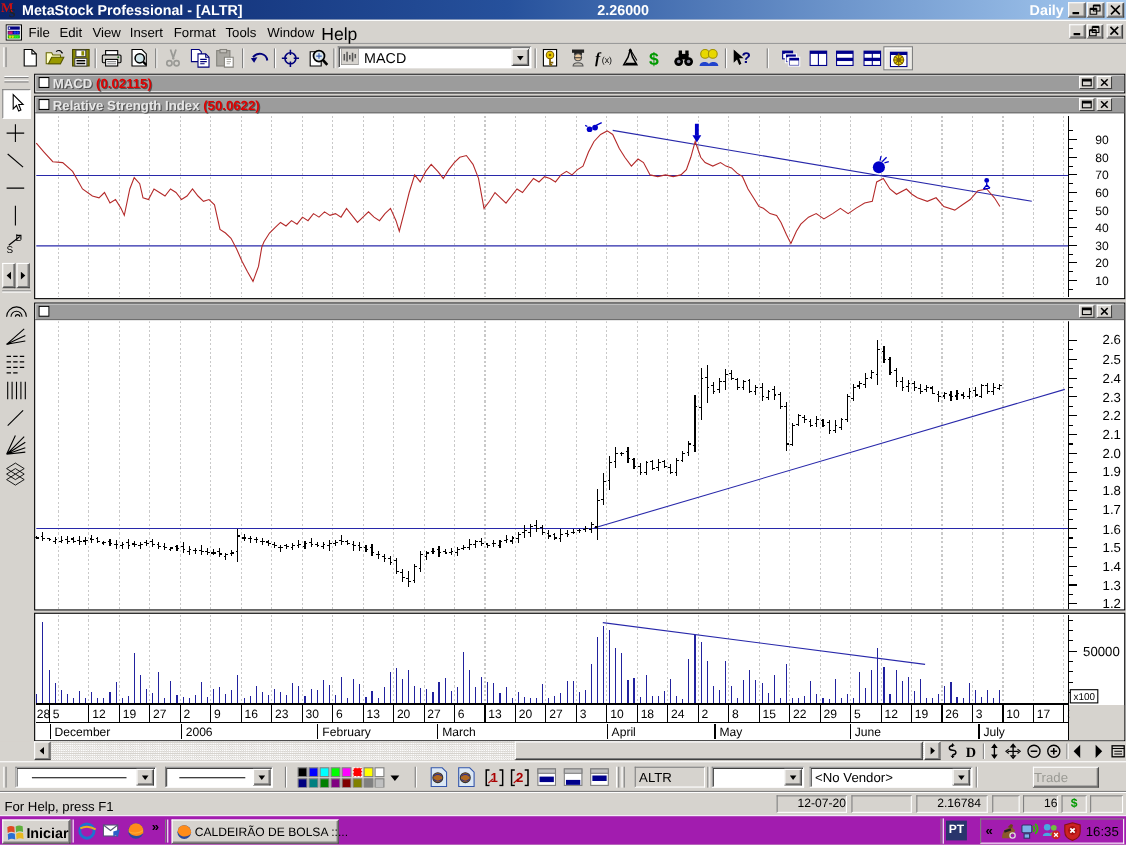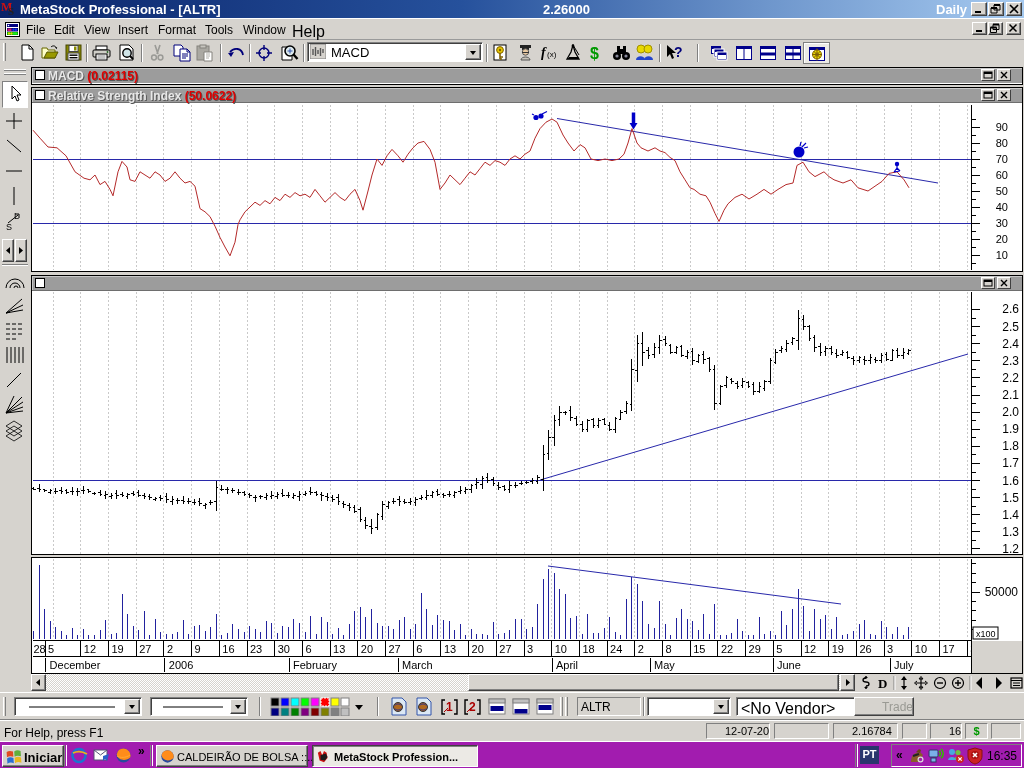--- a/index.html
+++ b/index.html
@@ -794,27 +794,27 @@
  </svg>
  <div class="abs" style="left:560px;top:4px;width:3px;height:19px;border-left:1px solid #fff;border-right:1px solid #808080"></div>
  <div class="abs" style="left:565px;top:4px;width:3px;height:19px;border-left:1px solid #fff;border-right:1px solid #808080"></div>
  <div class="abs" style="left:577px;top:4px;width:64px;height:19px;background:#d6d3ce;border-top:1px solid #808080;border-left:1px solid #808080;border-right:1px solid #fff;border-bottom:1px solid #fff;font-size:12px;padding:2px 0 0 3px">ALTR</div>
  <div class="vsep" style="left:643px;top:4px;height:19px"></div>
  <div class="abs sunken" style="left:647px;top:4px;width:84px;height:19px">
   <div class="raised" style="position:absolute;right:1px;top:1px;width:16px;height:15px"><svg width="14" height="13">
           <path d="M4 5l3 4 3-4z" fill="#000"></path>
         </svg></div>
  </div>
- <div class="abs sunken" style="left:736px;top:4px;width:148px;height:19px;font-size:16px;padding:2px 0 0 4px">&lt;No Vendor&gt;
+ <div class="abs sunken" style="left:736px;top:4px;width:148px;height:19px;font-size:12px;padding:2px 0 0 4px">&lt;No Vendor&gt;
   <div class="raised" style="position:absolute;right:1px;top:1px;width:16px;height:15px"><svg width="14" height="13">
           <path d="M4 5l3 4 3-4z" fill="#000"></path>
         </svg></div>
  </div>
  <div class="vsep" style="left:887px;top:4px;height:19px"></div>
- <div class="raised abs" style="left:854px;top:4px;width:60px;height:19px;text-align:right;font-size:12px;color:#9a9a94;padding-top:2px">Trade</div>
+ <div class="raised abs" style="left:939px;top:4px;width:60px;height:19px;text-align:left;font-size:12px;color:#9a9a94;padding-top:2px">Trade</div>
 </div>
 
 <div class="abs" style="left:0;top:719px;width:1024px;height:22px;background:#d6d3ce;border-top:1px solid #808080;box-shadow:inset 0 1px 0 #fff">
  <span class="abs" style="left:4px;top:6px;font-size:12px">For Help, press F1</span>
  <div class="cell" style="left:706px;width:64px">12-07-2006</div>
  <div class="cell" style="left:774px;width:55px"></div>
  <div class="cell" style="left:833px;width:65px">2.16784</div>
  <div class="cell" style="left:902px;width:25px"></div>
  <div class="cell" style="left:930px;width:32px">16:34</div>
  <div class="cell" style="left:965px;width:23px;color:#009900;font-weight:bold;text-align:center;padding-left:0">$</div>
@@ -849,27 +849,20 @@
   <path d="M2 9c3 2 9 2 13-1" stroke="#ffaa33" stroke-width="1" fill="none"></path>
  </svg>
  <span class="abs" style="left:138px;top:2px;font-weight:bold;font-size:12px">»</span>
  <div class="qlsep" style="left:150px"></div>
  <div class="raised abs" style="left:156px;top:3px;width:152px;height:22px">
   <svg class="abs" style="left:3px;top:3px" width="15" height="15" viewBox="0 0 17 17">
    <circle cx="8.5" cy="8.5" r="7" fill="#2a4a9c"></circle>
    <path d="M8.5 1.5a7 7 0 0 1 6.8 8.7c-3.9 4.3-12.4 3.5-13.5-2.7A7 7 0 0 1 8.5 1.5z" fill="#ff8c1a"></path>
   </svg>
   <span class="abs" style="left:20px;top:5px;font-size:11px;white-space:nowrap">CALDEIRÃO DE BOLSA ::...</span>
- </div>
- <div class="abs" style="left:312px;top:3px;width:166px;height:22px;background:#eceae5;border-top:1px solid #404040;border-left:1px solid #404040;border-right:1px solid #fff;border-bottom:1px solid #fff;box-shadow:inset 1px 1px 0 #808080">
-  <svg class="abs" style="left:4px;top:4px" width="14" height="14" viewBox="0 0 16 16">
-   <path d="M1 3 L4 1 L6 6 L8 1 L11 3 L12 9 L8 14 L3 12 Z" fill="#cc1111"></path>
-   <path d="M4 6 L10 4 L12 8 L9 12 L4 11 Z" fill="#1a1a1a"></path>
-  </svg>
-  <span class="abs" style="left:21px;top:5px;font-size:11px;font-weight:bold;white-space:nowrap">MetaStock Profession...</span>
  </div>
  <div class="abs" style="left:855px;top:2px;width:3px;height:23px;border-left:1px solid #808080;border-right:1px solid #fff"></div>
  <div class="abs" style="left:860px;top:4px;width:19px;height:18px;background:#29356c;color:#fff;font-size:11px;font-weight:bold;text-align:center;padding-top:2px">PT</div>
  <div class="abs" style="left:891px;top:2px;width:131px;height:23px;border-top:1px solid #808080;border-left:1px solid #808080;border-right:1px solid #fff;border-bottom:1px solid #fff">
   <span class="abs" style="left:4px;top:3px;font-weight:bold;font-size:12px">«</span>
   <svg class="abs" style="left:16px;top:3px" width="17" height="16" viewBox="0 0 17 16">
    <path d="M3 14c0-5 2-8 5-9l4-1 3 3-2 3-3 1c2 2 2 3 1 3z" fill="#8a5a2a"></path>
    <path d="M8 4l3-3 2 1-1 3z" fill="#6a4418"></path>
    <path d="M5 8l6-2" stroke="#222" stroke-width="2"></path>
    <circle cx="12.5" cy="11.5" r="2.4" fill="none" stroke="#ddd" stroke-width="1.2"></circle>

